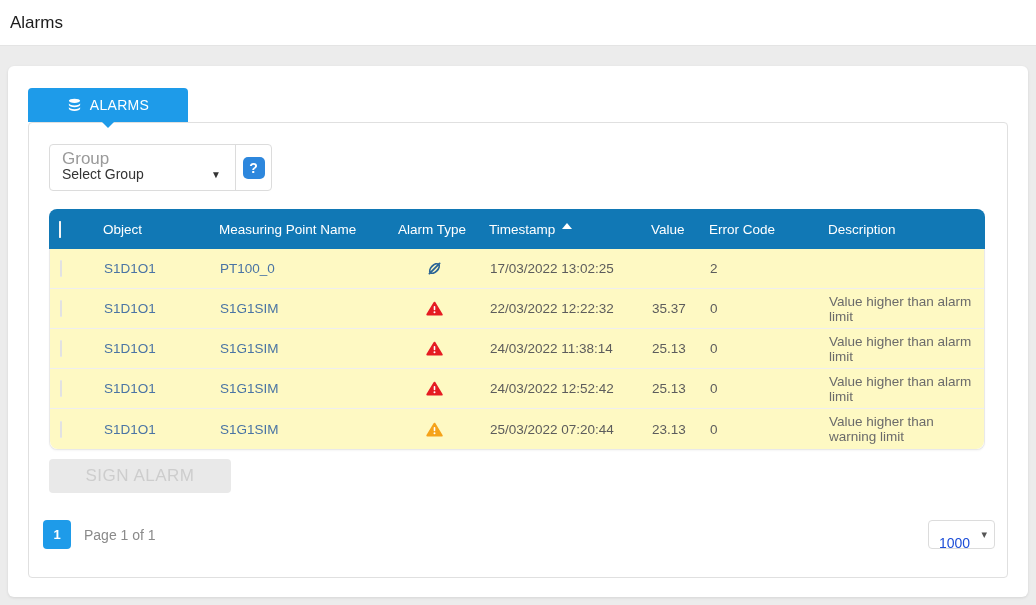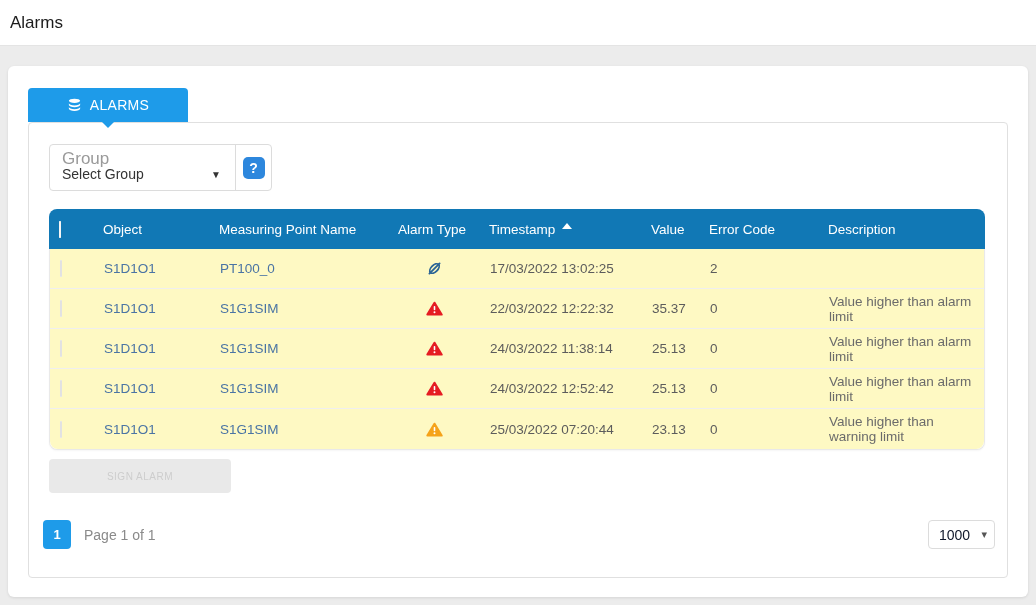--- a/index.html
+++ b/index.html
@@ -170,21 +170,21 @@
 
   
   .sign-btn {
     margin-top: 9px;
     width: 182px;
     height: 34px;
     background: #e9e9e9;
     border: none;
     border-radius: 4px;
     color: #cdcdcd;
-    font-size: 10px;
+    font-size: 17px;
     letter-spacing: .5px;
     font-family: inherit;
     cursor: not-allowed;
   }
 
   
   .footer {
     margin-top: 27px;
     display: flex;
     align-items: center;
@@ -212,23 +212,24 @@
     background: #fff;
   }
   .size-select-wrap select {
     appearance: none;
     -webkit-appearance: none;
     width: 100%; height: 100%;
     border: none;
     background: transparent;
     font-family: inherit;
     font-size: 14px;
-    color: #0f172a;
+    color: #1d4ed8;
     padding-left: 10px;
     cursor: pointer;
+    margin-top: 8px;
   }
   .select-caret {
     position: absolute;
     right: 7px; top: 50%;
     transform: translateY(-54%);
     font-size: 11px;
     color: #555;
     pointer-events: none;
   }
 </style>

